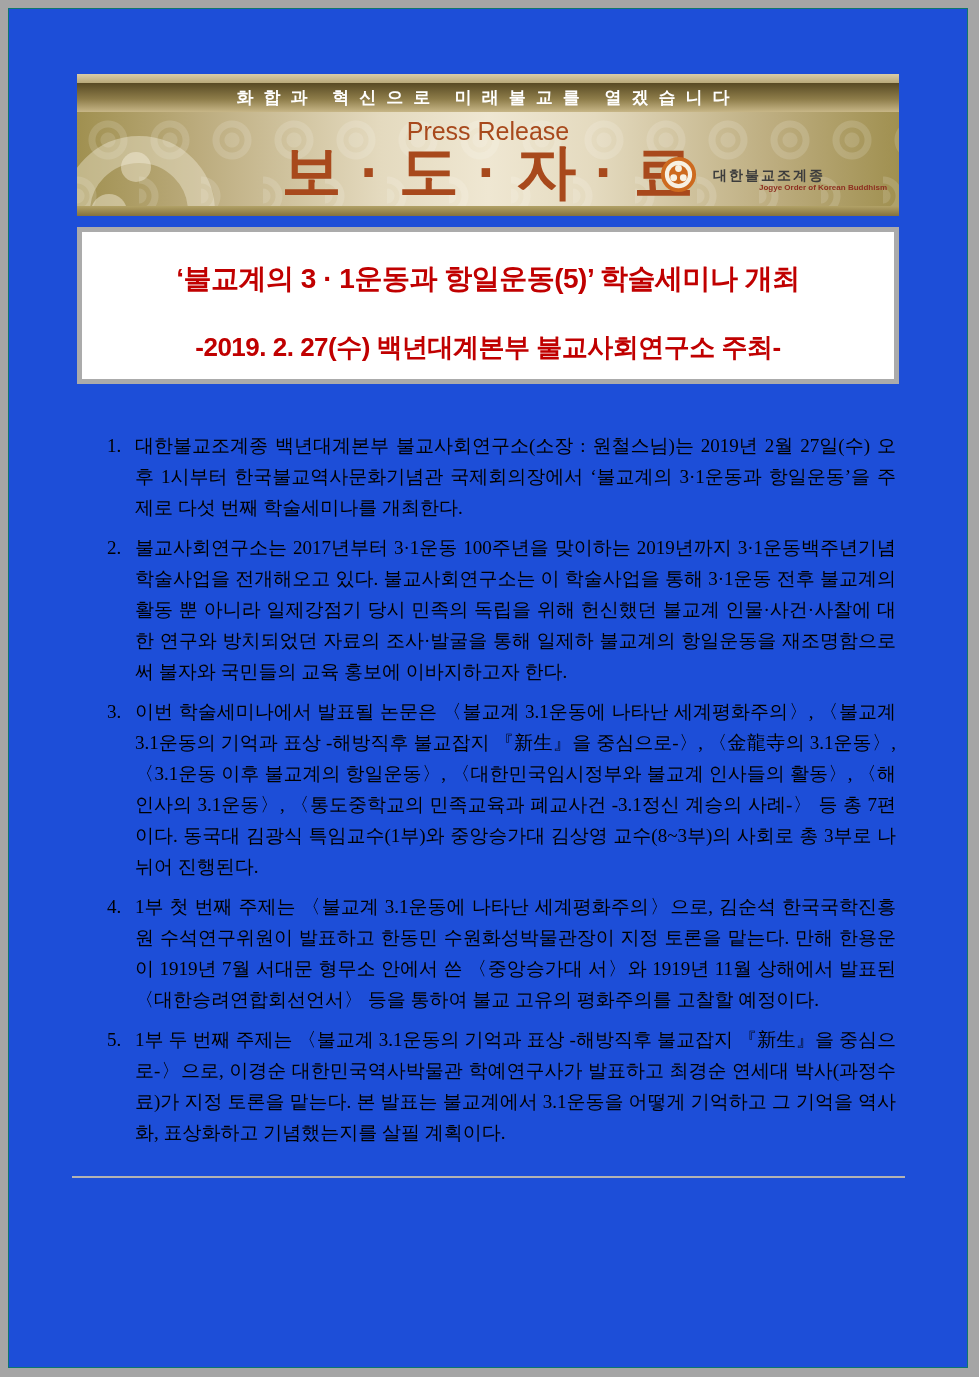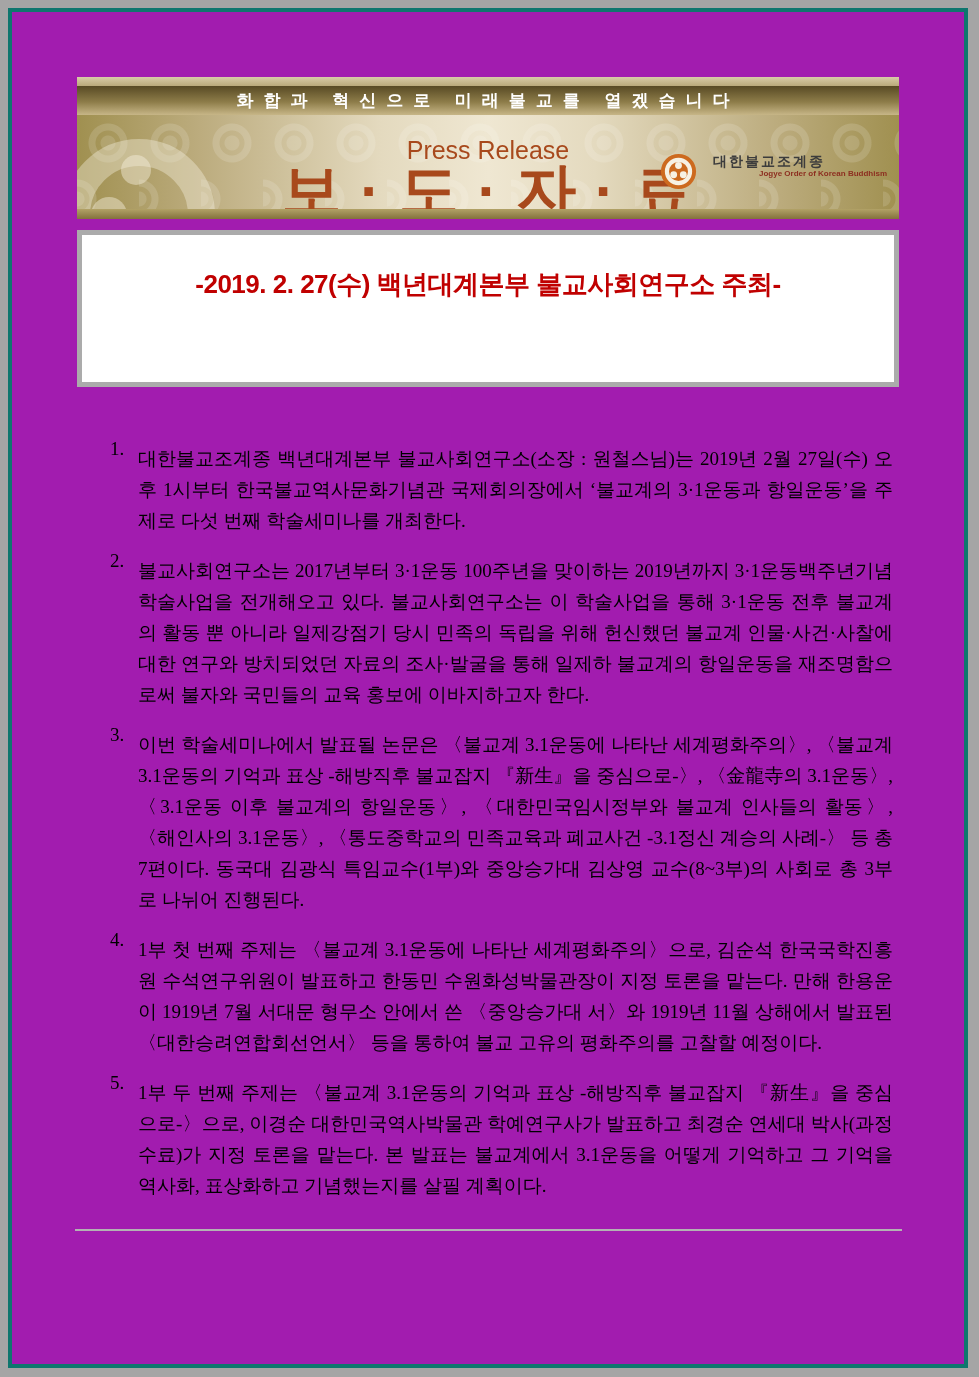--- a/index.html
+++ b/index.html
@@ -5,22 +5,22 @@
   * { margin:0; padding:0; box-sizing:border-box; }
   html,body { width:979px; height:1377px; }
   body {
     background:#a5a5a5;
     font-family:"Liberation Serif", serif;
     position:relative;
   }
   .page {
     position:absolute; left:8px; top:8px;
     width:960px; height:1360px;
-    background:#a21caf;
-    border:4px solid #0f766e;
+    background:#1d4ed8;
+    border:1px solid #0f766e;
     overflow:hidden;
   }
 
   
   .banner {
     margin:65px auto 0;
     width:822px; height:142px;
     position:relative;
   }
   .banner-strip-top {
@@ -66,32 +66,32 @@
   .wm-dot.d1 { left:14px; top:82px; }
   .wm-dot.d3 { left:44px; top:40px; width:30px; height:30px; }
   .banner-center {
     position:relative; z-index:2;
     text-align:center;
     padding-top:5px;
   }
   .press-en {
     color:#a8491c;
     font-family:"Liberation Sans", sans-serif;
-    font-size:25px; line-height:28px;margin-top:16px;
+    font-size:25px; line-height:28px;
   }
   .press-ko {
     color:#a8491c;
     font-family:"Liberation Sans", sans-serif;
     font-size:60px; line-height:54px; font-weight:bold;
     letter-spacing:1px;
     white-space:nowrap;
   }
   .logo {
-    position:absolute; right:12px; bottom:19px; z-index:3;
-    display:flex; align-items:flex-start; gap:16px;
+    position:absolute; right:12px; bottom:13px; z-index:3;
+    display:flex; align-items:flex-end; gap:16px;
   }
   .logo-mark { width:37px; height:37px; display:block; }
   .logo-ko {
     font-family:"Liberation Sans", sans-serif;
     font-size:14px; font-weight:bold; color:#3c3c3c;
     letter-spacing:2px; line-height:16px; white-space:nowrap;
   }
   .logo-en {
     font-family:"Liberation Sans", sans-serif;
     font-size:8px; font-weight:bold; color:#8d2f20;
@@ -125,21 +125,21 @@
 
   
   .doc-body {
     margin:46px 71px 0 98px;
     color:#000000;
     font-size:19px;
     line-height:31px;
   }
   .para { display:flex; margin-bottom:9px; }
   .pnum { flex:none; width:28px; }
-  .ptxt { flex:1; text-align:justify;margin-top:10px; }
+  .ptxt { flex:1; text-align:justify; }
 
   .footer-rule {
     border:none;
     border-top:2px solid #b3b3b3;
     margin:28px 62px 0 63px;
   }
 </style>
 </head>
 <body>
 
@@ -168,20 +168,21 @@
         <div>
           <div class="logo-ko">대한불교조계종</div>
           <div class="logo-en">Jogye Order of Korean Buddhism</div>
         </div>
       </div>
     </div>
     <div class="banner-strip-bottom"></div>
   </div>
 
   <div class="title-box">
+    <div class="doc-title">‘불교계의 3 · 1운동과 항일운동(5)’ 학술세미나 개최</div>
     <div class="doc-subtitle">-2019. 2. 27(수) 백년대계본부 불교사회연구소 주최-</div>
   </div>
 
   <div class="doc-body">
     <div class="para">
       <span class="pnum">1.</span>
       <span class="ptxt">대한불교조계종 백년대계본부 불교사회연구소(소장 : 원철스님)는 2019년 2월 27일(수) 오후 1시부터 한국불교역사문화기념관 국제회의장에서 ‘불교계의 3·1운동과 항일운동’을 주제로 다섯 번째 학술세미나를 개최한다.</span>
     </div>
     <div class="para">
       <span class="pnum">2.</span>

